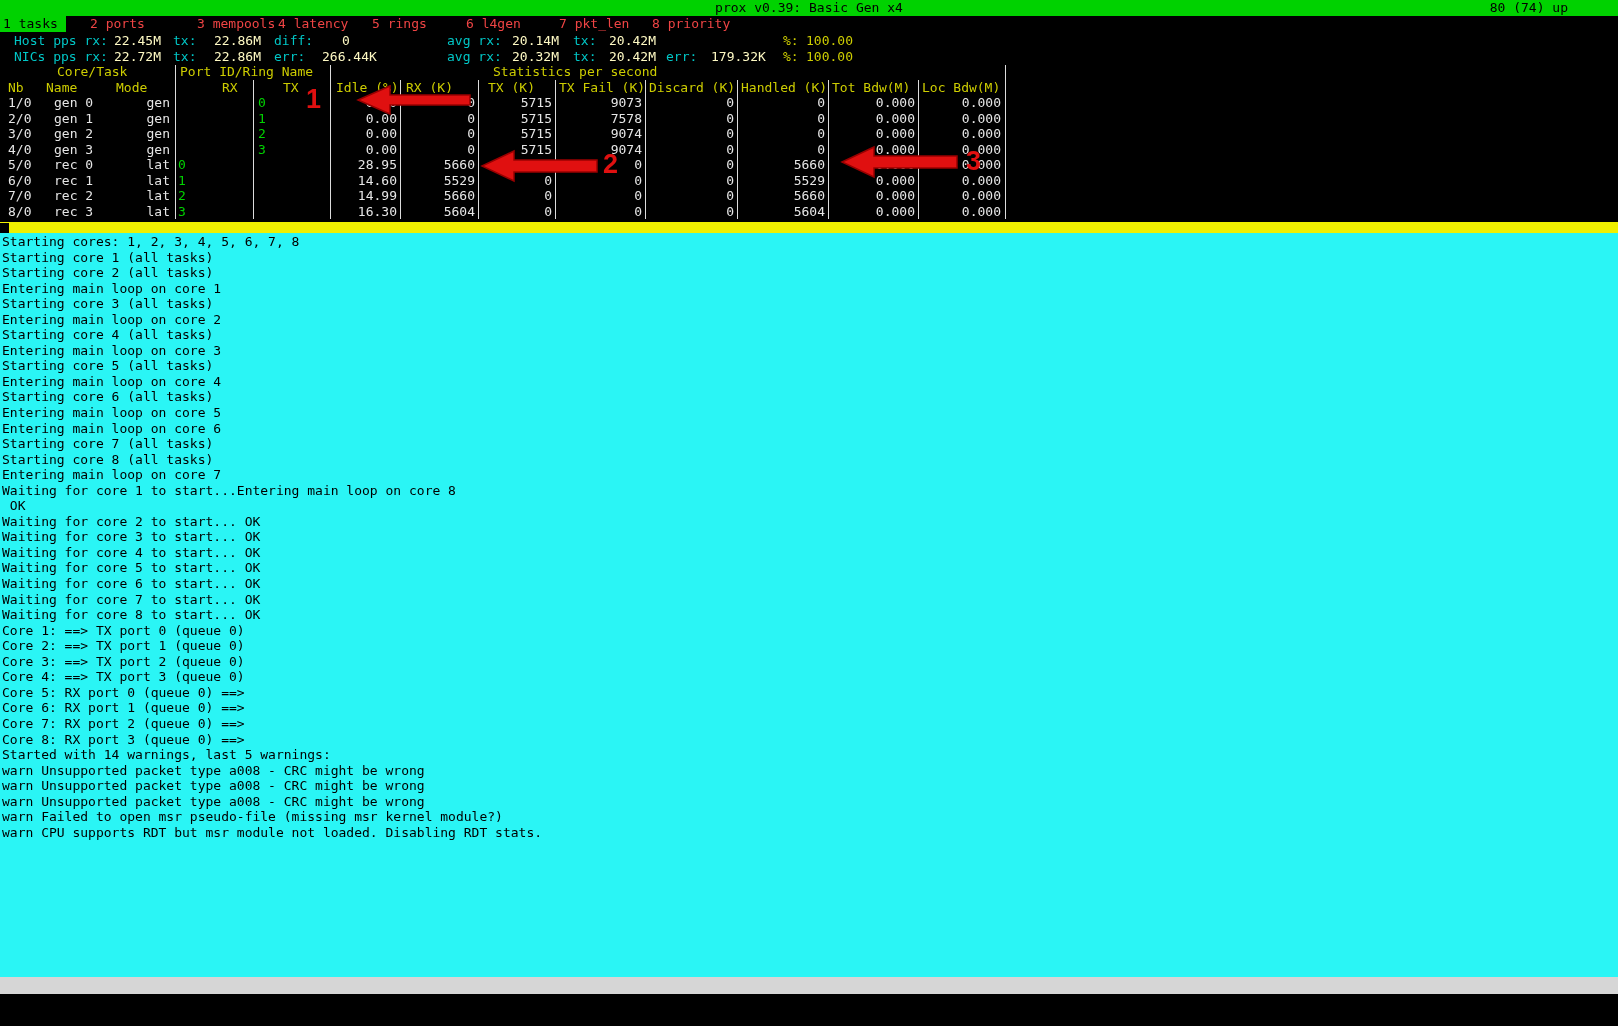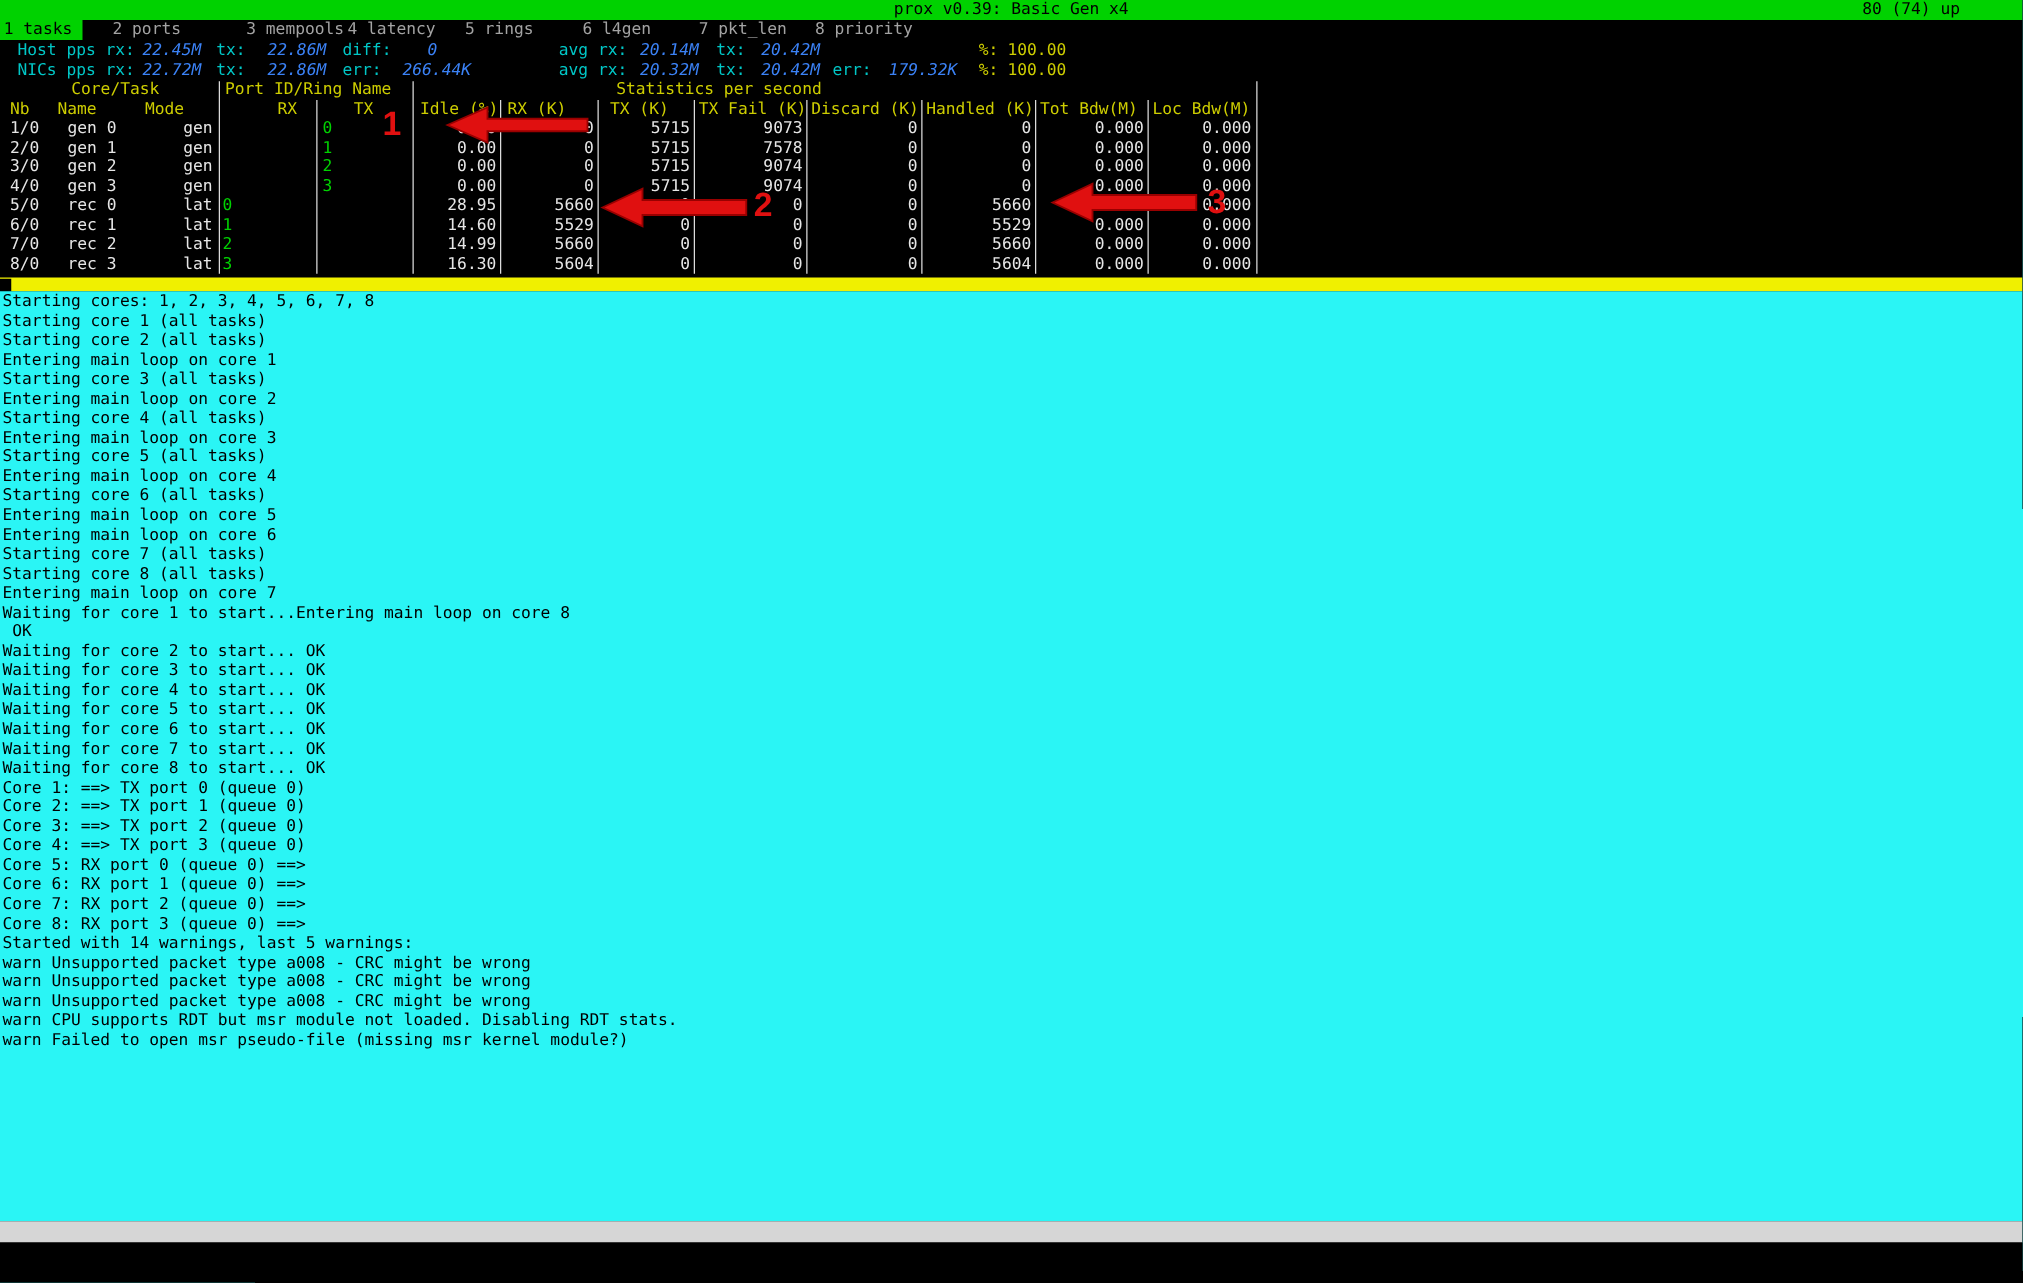--- a/index.html
+++ b/index.html
@@ -7,35 +7,35 @@
   .screen { position:relative; width:1618px; height:1026px; background:#000;
             font-family:"DejaVu Sans Mono", monospace; font-size:13px; overflow:hidden; }
 
   
   .titlebar { position:absolute; left:0; top:0; width:100%; height:16px; background:#00d200; color:#000; line-height:16px; }
   .title { position:absolute; left:0; width:100%; text-align:center; }
   .title-right { position:absolute; right:50px; }
 
   
   .tabbar { position:absolute; left:0; top:16px; width:100%; height:16px; line-height:16px; background:#000; }
-  .tab { position:absolute; top:0; color:#a3a3a3; white-space:pre; }
+  .tab { position:absolute; top:0; color:#ef4444; white-space:pre; }
   .tab:nth-of-type(1){ left:0; width:66px; padding-left:3px; background:#00d200; color:#000; }
   .tab:nth-of-type(2){ left:90px; }
   .tab:nth-of-type(3){ left:197px;text-align:center; }
   .tab:nth-of-type(4){ left:278px; }
   .tab:nth-of-type(5){ left:372px; }
   .tab:nth-of-type(6){ left:466px; }
   .tab:nth-of-type(7){ left:559px; }
   .tab:nth-of-type(8){ left:652px; }
 
   
   .statline { position:absolute; left:0; width:100%; height:15.5px; line-height:15.5px; }
   .hostline { top:33px; } .nicline { top:48.5px; }
   .statline span { position:absolute; white-space:pre;margin-left:12px; }
-  .s-lab { color:#00c6c6; } .s-val { color:#3b82f6;font-style:italic; } .s-yel { color:#cdcd00; }
+  .s-lab { color:#00c6c6; } .s-val { color:#fef9c3; } .s-yel { color:#cdcd00; }
   .L2{left:2px}.L102{left:102px}.L161{left:161px}.L202{left:202px}.L262{left:262px}
   .L310{left:310px}.L330{left:330px}.L435{left:435px}.L500{left:500px}.L561{left:561px}
   .L597{left:597px}.L654{left:654px}.L699{left:699px}.L771{left:771px}.L794{left:794px}
 
   
   .thgroup, .thcols { position:absolute; left:0; width:1005px; height:15.5px; line-height:15.5px; color:#cdcd00; }
   .thgroup { top:64px; } .thcols { top:79.5px; }
   .thgroup span, .thcols span { position:absolute; white-space:pre; }
   .g0{left:57px}.g1{left:180px}.g2{left:493px}
   .hc0{left:8px}.hc1{left:46px}.hc2{left:116px}.hc3{left:222px}.hc4{left:283px}
@@ -378,23 +378,23 @@
         <div class="logline">Core 8: RX port 3 (queue 0) ==&gt;</div>
 
         <div class="logline">Started with 14 warnings, last 5 warnings:</div>
 
         <div class="logline">warn Unsupported packet type a008 - CRC might be wrong</div>
 
         <div class="logline">warn Unsupported packet type a008 - CRC might be wrong</div>
 
         <div class="logline">warn Unsupported packet type a008 - CRC might be wrong</div>
 
+        <div class="logline">warn Failed to open msr pseudo-file (missing msr kernel module?)</div>
+
         <div class="logline">warn CPU supports RDT but msr module not loaded. Disabling RDT stats.</div>
-
-        <div class="logline">warn Failed to open msr pseudo-file (missing msr kernel module?)</div>
       </div>
   </div>
 
   <div class="statusbar">
     <span>Enter 'help' or command, &lt;ESC&gt; or 'quit' to exit, 1-8 to switch screens and 0 to reset stats, '=' to toggle between per-sec and total stats</span>
   </div>
   <div class="footerblack"></div>
 
   <svg class="annotations" width="1618" height="1026" viewBox="0 0 1618 1026">
     <polygon points="358,100 390,86 390,95 470,95 470,105 390,105 390,114" fill="#e01010" stroke="#990000" stroke-width="1.5"></polygon>

